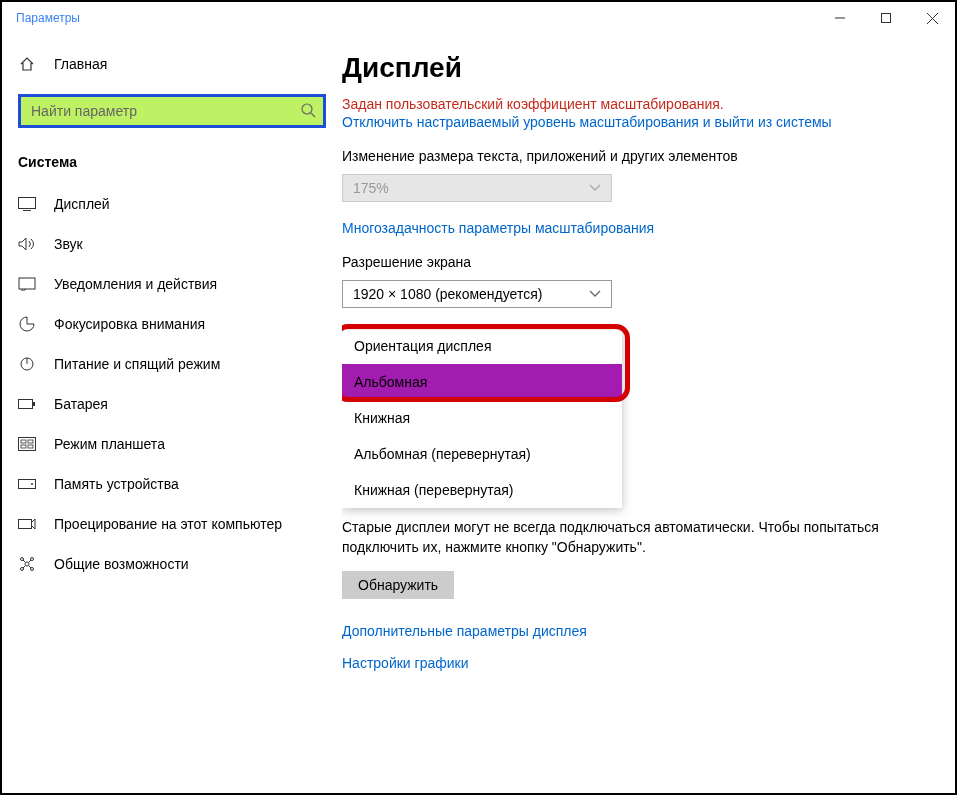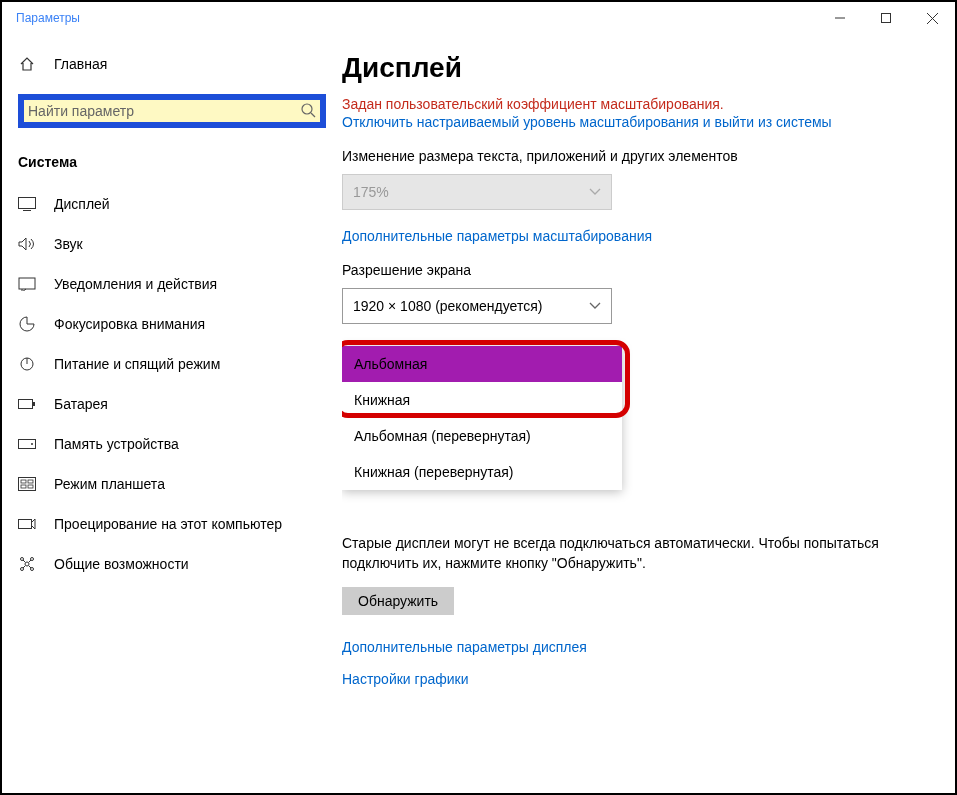--- a/index.html
+++ b/index.html
@@ -5,32 +5,32 @@
 * { box-sizing: border-box; margin: 0; padding: 0; font-family: "Segoe UI", Arial, sans-serif; }
 body { background: #fff; width: 957px; height: 795px; overflow: hidden; border: 2px solid #000; position: relative; }
 .titlebar { height: 32px; display: flex; align-items: center; padding-left: 14px; font-size: 12px; color: #3b82f6; }
 .win-controls { position: absolute; top: 0; right: 0; display: flex; }
 .win-btn { width: 46px; height: 32px; display: flex; align-items: center; justify-content: center; font-size: 13px; color: #333; cursor: pointer; }
 .container { display: flex; height: calc(100% - 32px); }
 .sidebar { width: 340px; padding: 14px 0 0 0; position: relative; }
 .home-row { display: flex; align-items: flex-start; padding: 8px 16px; font-size: 14px; margin-bottom: 14px; cursor: pointer; }
 .home-row .icon { width: 18px; margin-right: 18px; display: flex; justify-content: center; }
 .search { margin: 0 16px 18px 16px; position: relative; }
-.search input { width: 100%; height: 34px; border: 6px solid #1d4ed8; padding: 0 36px 0 4px; font-size: 14px; background: #fef9c3; color: #666; }
+.search input { width: 100%; height: 34px; border: 3px solid #1d4ed8; padding: 0 36px 0 10px; font-size: 14px; background: #bef264; color: #666; }
 .search input::placeholder { color: #666; }
 .search .sicon { position: absolute; right: 10px; top: 8px; color: #666; }
 .sidebar .cat { font-weight: 600; font-size: 14px; padding: 8px 16px 14px 16px; }
 .nav-item { display: flex; align-items: center; padding: 12px 16px; font-size: 14px; cursor: pointer; }
 .nav-item .icon { width: 18px; margin-right: 18px; display: flex; justify-content: center; color: #333; }
 .main { flex: 1; padding: 18px 30px 0 0; overflow: hidden; position: relative; }
 .main h1 { font-size: 28px; font-weight: 600; margin-bottom: 12px; }
 .warn { color: #c42b1c; font-size: 14px; margin-bottom: 2px; }
 .link { color: #0066cc; font-size: 14px; cursor: pointer; }
 .sect-label { font-size: 14px; margin: 18px 0 10px 0; }
-.combo { width: 270px; height: 36px; border: 1px solid #999; display: flex; align-items: center; justify-content: space-between; padding: 0 10px; font-size: 14px; cursor: pointer; background: #fff; }
+.combo { width: 270px; height: 28px; border: 1px solid #999; display: flex; align-items: center; justify-content: space-between; padding: 0 10px; font-size: 14px; cursor: pointer; background: #fff; }
 .combo.disabled { background: #e6e6e6; color: #999; border-color: #ccc; }
 .combo .chev { color: #666; }
 .dropdown-wrap { position: relative; margin-top: 22px; }
 .dd-header { font-size: 14px; padding: 8px 12px 10px 12px; }
 .dd-menu { position: absolute; top: 0; left: 0; width: 280px; background: #fff; box-shadow: 0 2px 10px rgba(0,0,0,0.25); z-index: 10; }
 .dd-item { padding: 10px 12px; font-size: 14px; cursor: pointer; }
 .dd-item.sel { background: #a21caf; }
 .red-box { position: absolute; border: 5px solid #d40000; border-radius: 14px; pointer-events: none; z-index: 20; }
 .oldtext { font-size: 14px; margin: 18px 42px 14px 0; line-height: 1.4; }
 .btn { display: inline-block; background: #ccc; padding: 6px 16px; font-size: 14px; cursor: pointer; }
@@ -131,38 +131,38 @@
       <span class="icon">
           <svg width="18" height="12" viewBox="0 0 18 12">
             <rect x="0.5" y="1.5" width="14" height="9" fill="none" stroke="#333"></rect>
             <rect x="15" y="4" width="2" height="4" fill="#333"></rect>
           </svg>
         </span>
       <span>Батарея</span>
     </div>
     <div class="nav-item">
       <span class="icon">
-          <svg width="18" height="10" viewBox="0 0 18 10">
-            <rect x="0.5" y="0.5" width="17" height="9" fill="none" stroke="#333"></rect>
-            <circle cx="14" cy="5" r="1" fill="#333"></circle>
-          </svg>
-        </span>
-      <span>Память устройства</span>
-    </div>
-    <div class="nav-item">
-      <span class="icon">
           <svg width="18" height="14" viewBox="0 0 18 14">
             <rect x="0.5" y="0.5" width="17" height="13" fill="none" stroke="#333"></rect>
             <rect x="3" y="3" width="5" height="3" fill="none" stroke="#333" stroke-width="0.8"></rect>
             <rect x="10" y="3" width="5" height="3" fill="none" stroke="#333" stroke-width="0.8"></rect>
             <rect x="3" y="8" width="5" height="3" fill="none" stroke="#333" stroke-width="0.8"></rect>
             <rect x="10" y="8" width="5" height="3" fill="none" stroke="#333" stroke-width="0.8"></rect>
           </svg>
         </span>
       <span>Режим планшета</span>
+    </div>
+    <div class="nav-item">
+      <span class="icon">
+          <svg width="18" height="10" viewBox="0 0 18 10">
+            <rect x="0.5" y="0.5" width="17" height="9" fill="none" stroke="#333"></rect>
+            <circle cx="14" cy="5" r="1" fill="#333"></circle>
+          </svg>
+        </span>
+      <span>Память устройства</span>
     </div>
     <div class="nav-item">
       <span class="icon">
           <svg width="18" height="14" viewBox="0 0 18 14">
             <rect x="0.5" y="2.5" width="13" height="9" fill="none" stroke="#333"></rect>
             <path d="M14 5 L17 2 V12 L14 9" fill="none" stroke="#333"></path>
           </svg>
         </span>
       <span>Проецирование на этот компьютер</span>
     </div>
@@ -192,34 +192,35 @@
     <div class="sect-label">Изменение размера текста, приложений и других элементов</div>
     <div class="combo disabled">
       <span>175%</span>
       <span class="chev">
           <svg width="12" height="8">
             <path d="M1 1 L6 6 L11 1" fill="none" stroke="#aaa" stroke-width="1.3"></path>
           </svg>
         </span>
     </div>
     <div class="gap"></div>
-    <div class="link">Дополнительные параметры масштабирования</div>
+    <div class="link">Многозадачность параметры масштабирования</div>
 
     <div class="sect-label">Разрешение экрана</div>
     <div class="combo">
       <span>1920 × 1080 (рекомендуется)</span>
       <span class="chev">
           <svg width="12" height="8">
             <path d="M1 1 L6 6 L11 1" fill="none" stroke="#666" stroke-width="1.3"></path>
           </svg>
         </span>
     </div>
 
     <div class="dropdown-wrap">
       <div class="dd-menu">
+        <div class="dd-header">Ориентация дисплея</div>
         <div class="dd-item sel">Альбомная</div>
         <div class="dd-item">Книжная</div>
         <div class="dd-item">Альбомная (перевернутая)</div>
         <div class="dd-item">Книжная (перевернутая)</div>
       </div>
       <div class="red-box" style="top:-6px;left:-8px;width:296px;height:78px;"></div>
       <div style="height:170px;"></div>
     </div>
 
     <div class="oldtext">Старые дисплеи могут не всегда подключаться автоматически. Чтобы попытаться подключить их, нажмите кнопку "Обнаружить".</div>

